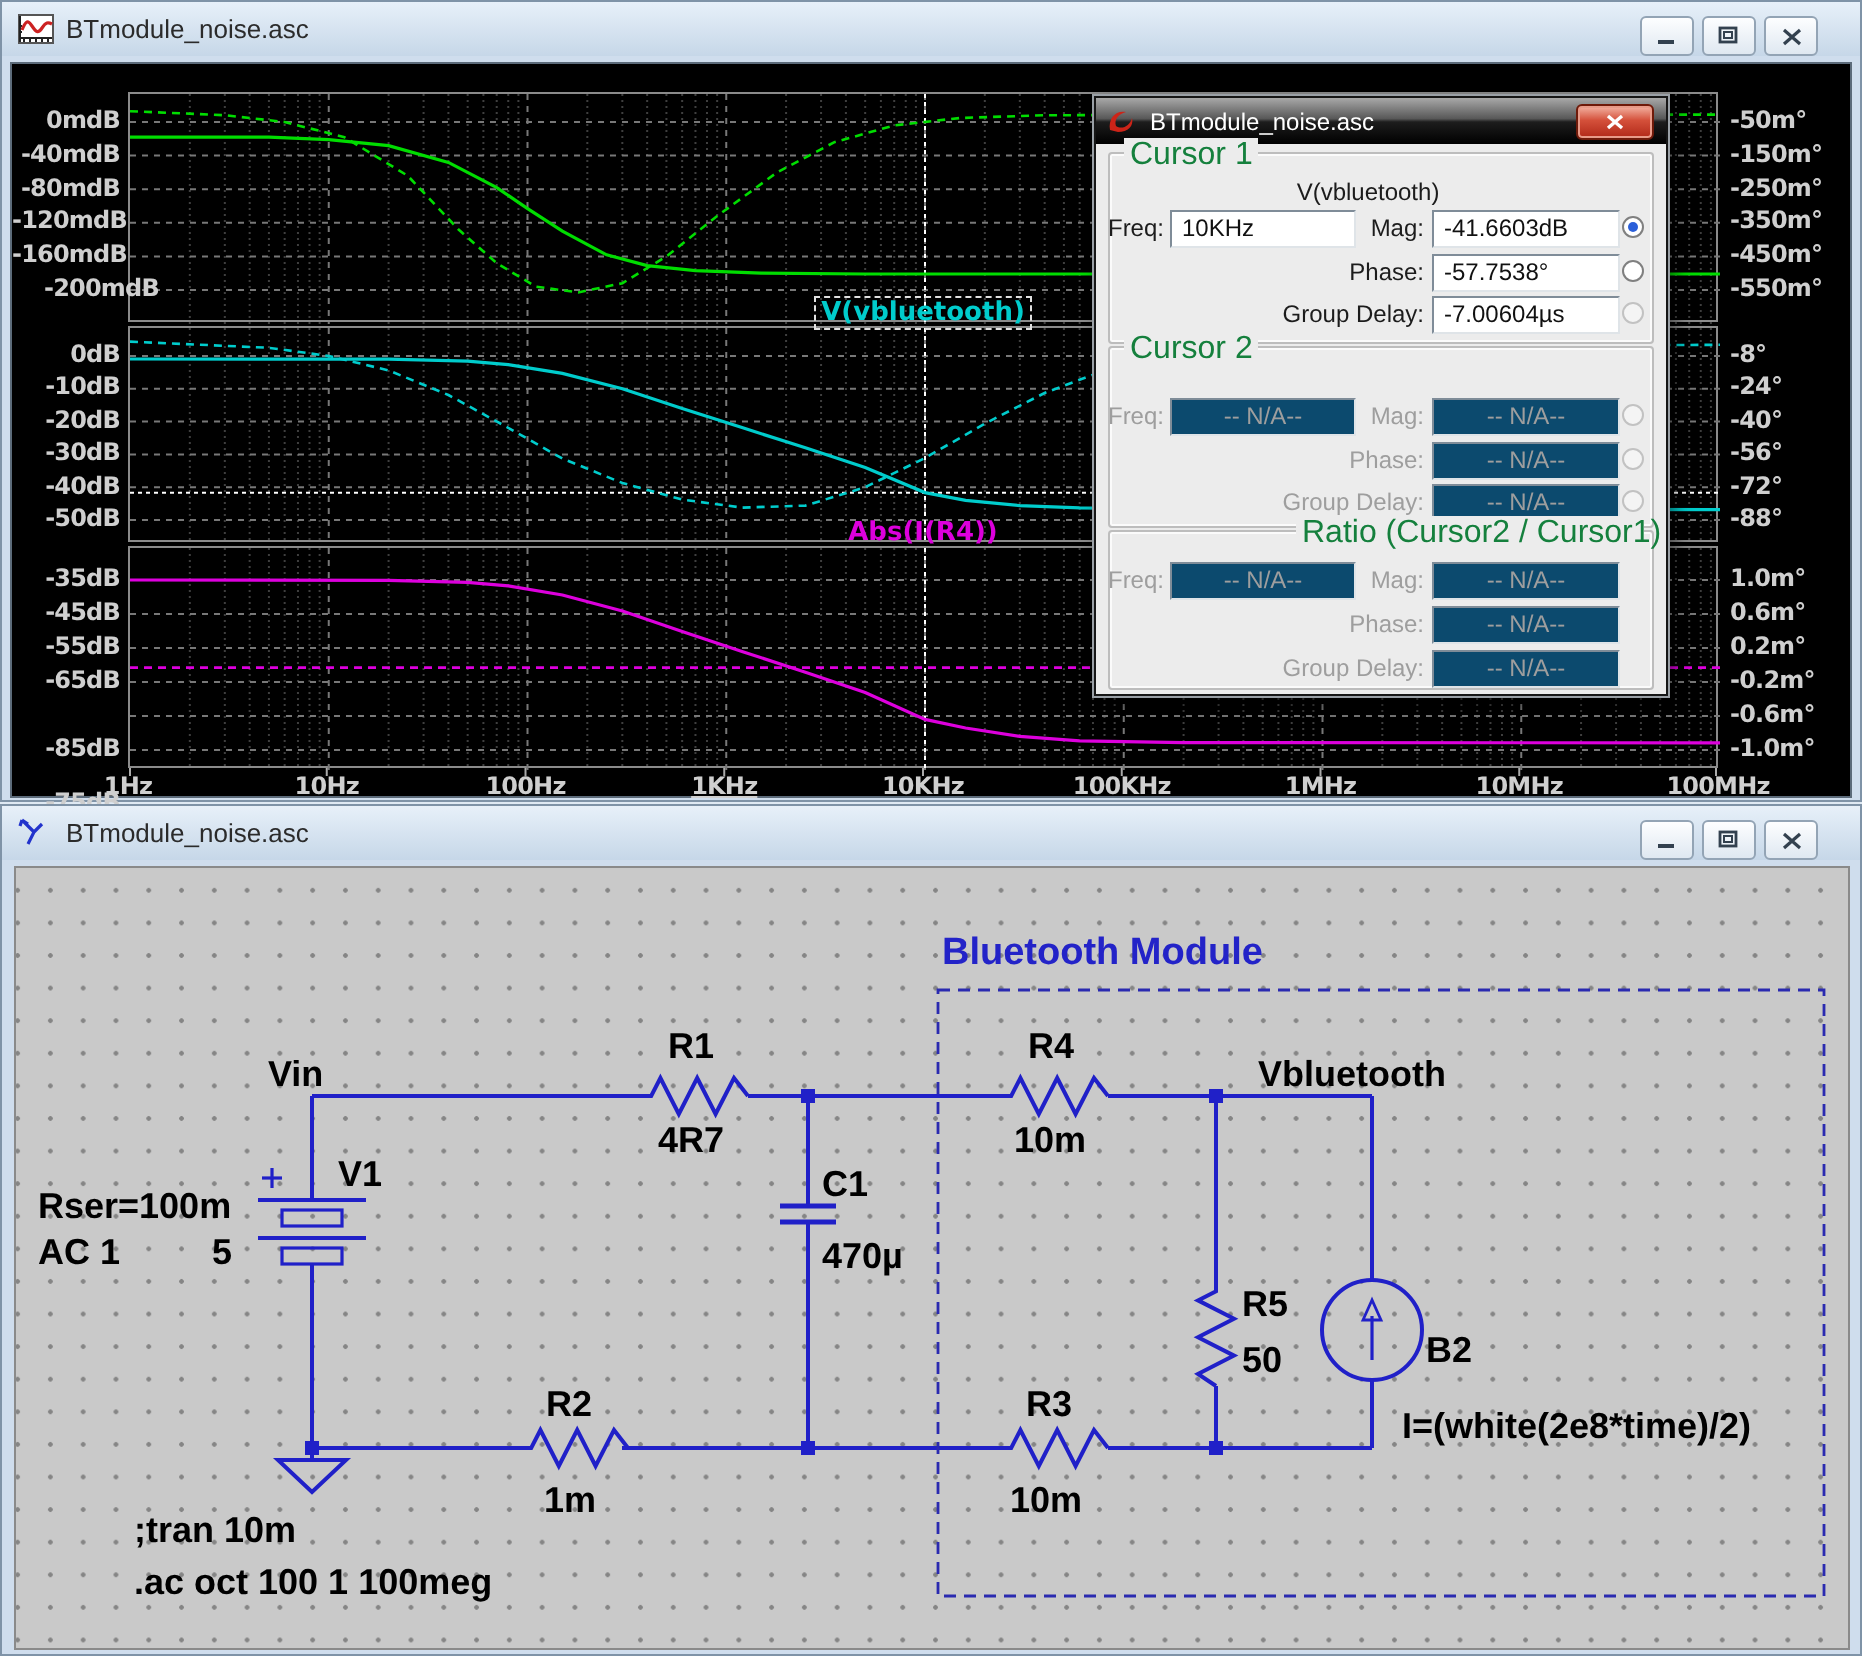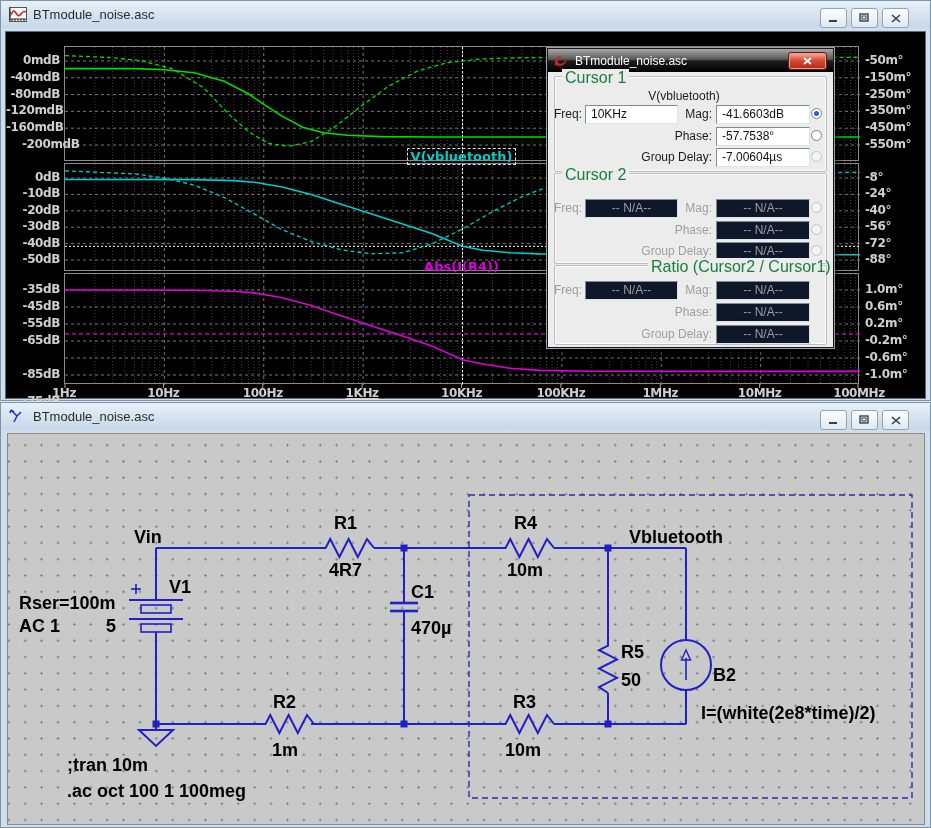--- a/index.html
+++ b/index.html
@@ -35,21 +35,21 @@
     color:#fff;font:bold 11px "Liberation Sans",sans-serif;display:flex;align-items:center;
     justify-content:center;box-shadow:inset 0 0 0 1px #e89a88;}
   .grp{position:absolute;border:1px solid #bdbdbd;border-radius:2px;
     box-shadow:inset 0 0 0 1px #fbfbfb;}
   .leg{position:absolute;background:#ececec;padding:0 3px;font-size:16px;color:#15803d;white-space:nowrap;}
   .dlabel{position:absolute;font-size:12px;color:#1c1c1c;text-align:right;white-space:nowrap;}
   .dlabel.na{color:#9e9e9e;}
   .dinput{position:absolute;height:15px;background:#fff;
     border:1px solid;border-color:#7f8c98 #dfe4e8 #dfe4e8 #7f8c98;
     font-size:12px;color:#111;padding:1px 5px;white-space:nowrap;overflow:hidden;}
-  .dinput.na{color:#9e9e9e;background:#0f172a;text-align:center;}
+  .dinput.na{color:#9e9e9e;background:#0c4a6e;text-align:center;}
   .radio{position:absolute;width:11px;height:11px;border-radius:50%;background:#fff;
     border:1px solid #808080;box-sizing:border-box;}
   .radio.sel::after{content:"";position:absolute;left:2px;top:2px;right:2px;bottom:2px;
     border-radius:50%;background:#2b5fd9;}
   .radio.dis{border-color:#c2c2c2;background:#f4f4f4;}
   .trace-name{position:absolute;font-size:12px;color:#1c1c1c;text-align:center;}
   
   #schem{position:absolute;left:6px;top:30px;width:918px;height:392px;background:#c9c9c9;
     border:1px solid #8a8a8a;box-sizing:border-box;
     background-image:radial-gradient(circle,#858585 1px,transparent 1.3px);
@@ -519,20 +519,21 @@
         <circle cx="678" cy="231" r="25" fill="none" stroke="#2020c8" stroke-width="2"></circle>
         <line x1="678" y1="246" x2="678" y2="224" stroke="#2020c8" stroke-width="1.6"></line>
         <path d="M678,216 L673.5,226 L682.5,226 Z" fill="none" stroke="#2020c8" stroke-width="1.4"></path>
         <rect x="392.5" y="110.5" width="7" height="7" fill="#2020c8"></rect>
         <rect x="596.5" y="110.5" width="7" height="7" fill="#2020c8"></rect>
         <rect x="144.5" y="286.5" width="7" height="7" fill="#2020c8"></rect>
         <rect x="392.5" y="286.5" width="7" height="7" fill="#2020c8"></rect>
         <rect x="596.5" y="286.5" width="7" height="7" fill="#2020c8"></rect>
         <rect x="461" y="61" width="443" height="303" fill="none" stroke="#2a2ab0" stroke-width="1.4" stroke-dasharray="6,4"></rect>
       </svg>
+    <div class="slbl blue" style="left:463px;top:32px">Bluetooth Module</div>
     <div class="slbl" style="left:126px;top:93px">Vin</div>
     <div class="slbl" style="left:621px;top:93px">Vbluetooth</div>
     <div class="slbl" style="left:161px;top:143px">V1</div>
     <div class="slbl" style="left:11px;top:159px">Rser=100m</div>
     <div class="slbl" style="left:11px;top:182px">AC 1</div>
     <div class="slbl" style="left:98px;top:182px">5</div>
     <div class="slbl" style="left:326px;top:79px">R1</div>
     <div class="slbl" style="left:321px;top:126px">4R7</div>
     <div class="slbl" style="left:403px;top:148px">C1</div>
     <div class="slbl" style="left:403px;top:184px">470µ</div>

